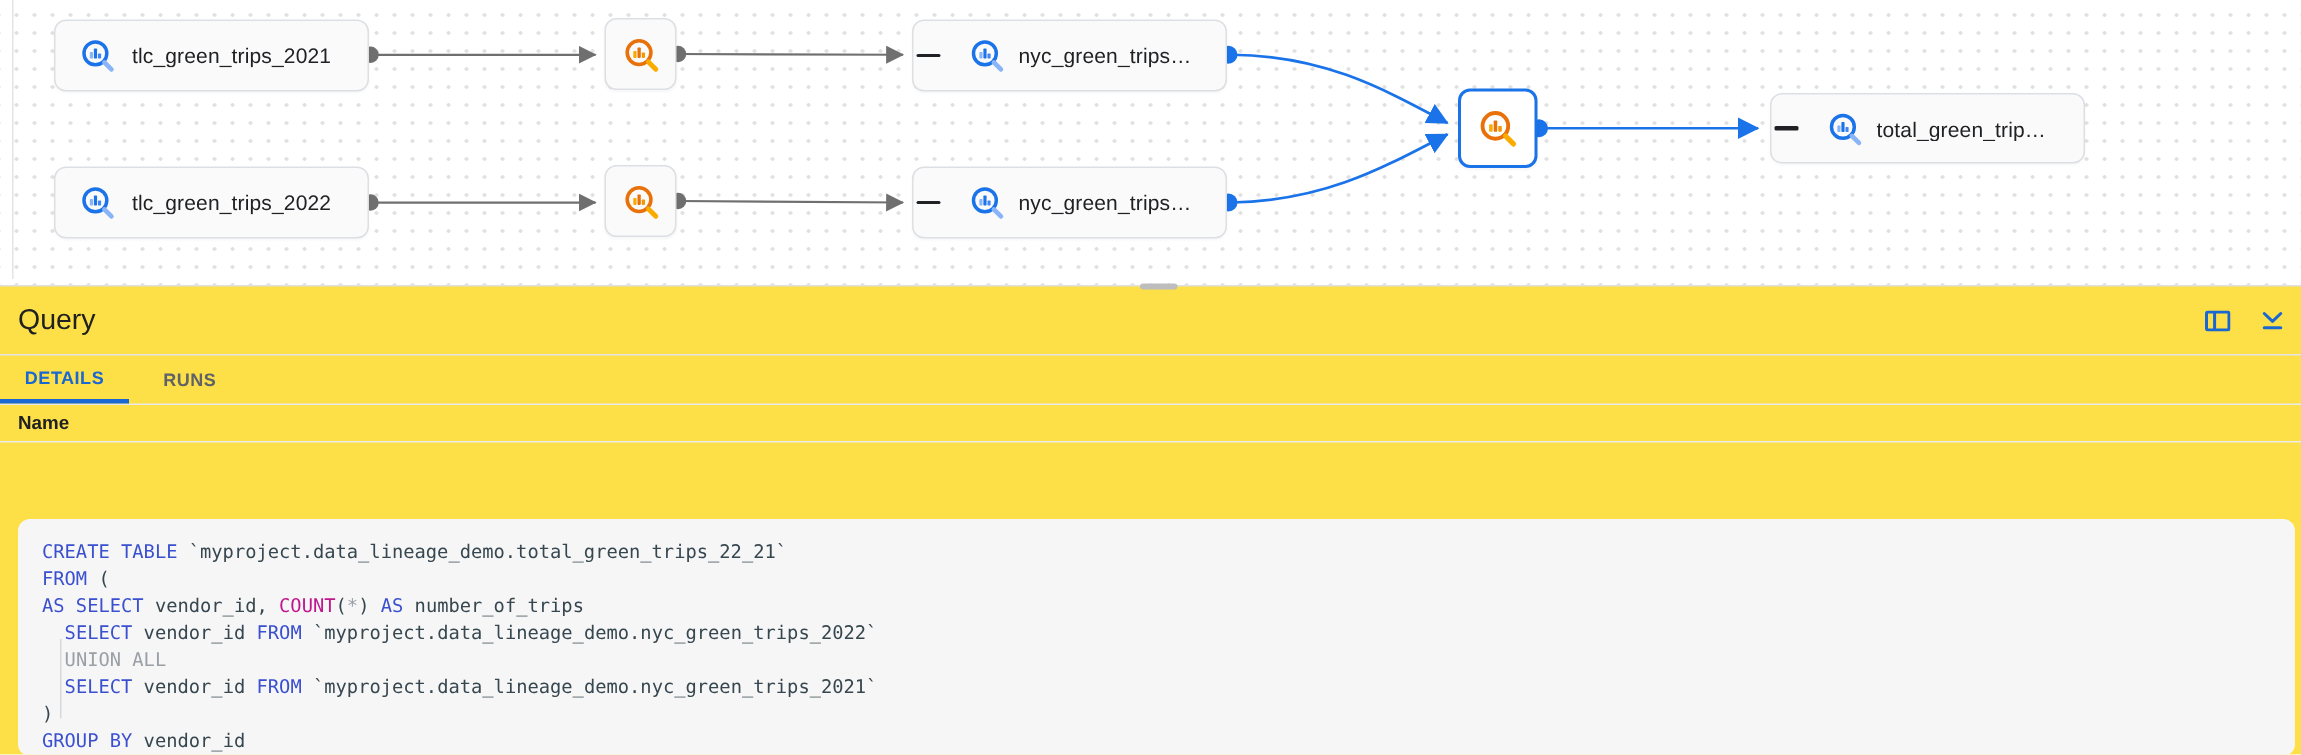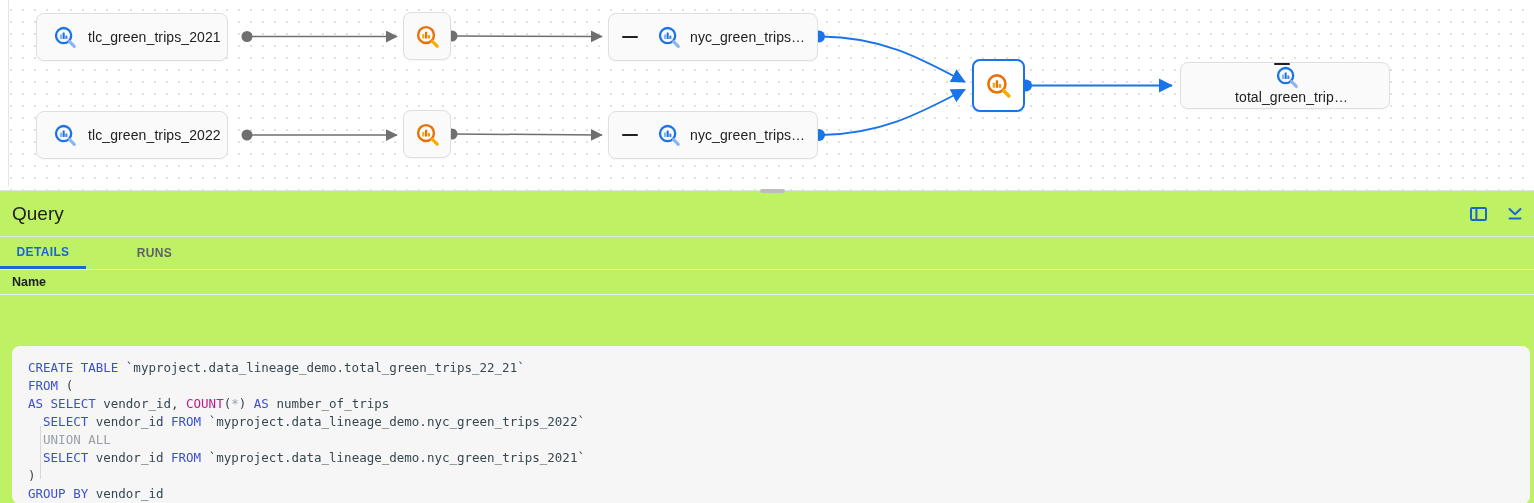--- a/index.html
+++ b/index.html
@@ -15,46 +15,46 @@
     background-size:12px 12px; background-position:5px 4px;
   }
   .canvas-edge-line { position:absolute; left:8px; top:0; width:1px; height:186px; background:#e4e4e4; }
   #edges { position:absolute; left:0; top:0; width:1534px; height:190px; pointer-events:none; }
 
   .node-card {
     position:absolute; display:flex; align-items:center;
     background:#fafafa; border:1px solid #dcdfe3; border-radius:8px;
     box-shadow:0 1px 2px rgba(0,0,0,.04); cursor:pointer;
   }
-  .table-card { width:192px; height:48px; padding-left:16px; gap:11px; }
-  .minus-card { width:210px; height:48px; padding-left:13px; gap:0; }
+  .table-card { width:210px; height:48px; padding-left:16px; gap:11px; }
+  .minus-card { width:210px; height:48px; padding-left:2px; gap:0; }
   .node-label { font-size:14px; font-weight:500; color:#202124; letter-spacing:.1px; white-space:nowrap; overflow:hidden; }
   .minus-glyph { width:16px; height:2.4px; background:#202124; border-radius:1px; flex:none; }
   .minus-wrap { width:16px; margin-right:19px; flex:none; display:flex; align-items:center; justify-content:center; cursor:pointer; }
   .bq-icon { width:24px; height:24px; flex:none; }
   .minus-card .bq-icon { margin-right:9px; }
 
   .process-node {
     position:absolute; width:48px; height:48px; display:flex; align-items:center; justify-content:center;
     background:#fafafa; border:1px solid #dcdfe3; border-radius:8px; cursor:pointer;
     box-shadow:0 1px 2px rgba(0,0,0,.04);
   }
   .process-node.selected { width:53px; height:53px; background:#fff; border:2px solid #1a73e8; }
   .process-node .bq-icon { width:25px; height:25px; }
   .process-node.selected .bq-icon { width:27px; height:27px; }
 
   
-  #panel { position:absolute; left:0; top:190px; width:1534px; height:313px; background:#bef264; border-top:1px solid #e0e0e0; }
+  #panel { position:absolute; left:0; top:190px; width:1534px; height:313px; background:#fde047; border-top:1px solid #e0e0e0; }
   #drag-handle { position:absolute; left:760px; top:-2px; width:25px; height:4px; border-radius:2px; background:#bdbdbd; cursor:ns-resize; }
   #panel-header { position:relative; height:46px; border-bottom:1px solid #e4e4e4; display:flex; align-items:center; }
   #panel-title { font-size:19px; color:#212121; margin-left:12px; font-weight:400; }
   #header-actions { position:absolute; right:8px; top:0; height:100%; display:flex; align-items:center; gap:19px; padding-right:2px; }
   .hdr-icon { width:18px; height:18px; cursor:pointer; display:flex; align-items:center; justify-content:center; }
 
-  #tabs { position:relative; height:33px; display:flex; border-bottom:1px solid #e8eaed;gap:28px; }
+  #tabs { position:relative; height:33px; display:flex; border-bottom:1px solid #e8eaed; }
   .tab { height:100%; display:flex; align-items:center; justify-content:center;
     font-size:12px; font-weight:700; letter-spacing:.35px; color:#5f6368; cursor:pointer; }
   .tab.active { color:#1967d2; border-bottom:3px solid #1967d2; }
   #tab-details { width:86px; }
   #tab-runs { width:81px; }
 
   .detail-row { display:flex; align-items:center; height:24.5px; border-bottom:1px solid #ececec; }
   .detail-label { width:152px; padding-left:12px; font-size:12.5px; font-weight:700; color:#202124; }
   .detail-value { font-size:13px; color:#5f6368; }
 
@@ -164,21 +164,21 @@
         </svg>
       <span class="node-label">nyc_green_trips…</span>
     </div>
 
     <div class="process-node selected" style="left:972px; top:59px;">
       <svg class="bq-icon" viewBox="0 0 24 24">
           <use href="#bq-glass-orange"></use>
         </svg>
     </div>
 
-    <div class="node-card minus-card" style="left:1180px; top:62px; height:47px;flex-direction:column;">
+    <div class="node-card minus-card" style="left:1180px; top:62px; height:47px;">
       <span class="minus-wrap">
           <span class="minus-glyph"></span>
         </span>
       <svg class="bq-icon" viewBox="0 0 24 24">
           <use href="#bq-glass-blue"></use>
         </svg>
       <span class="node-label">total_green_trip…</span>
     </div>
   </div>
 

